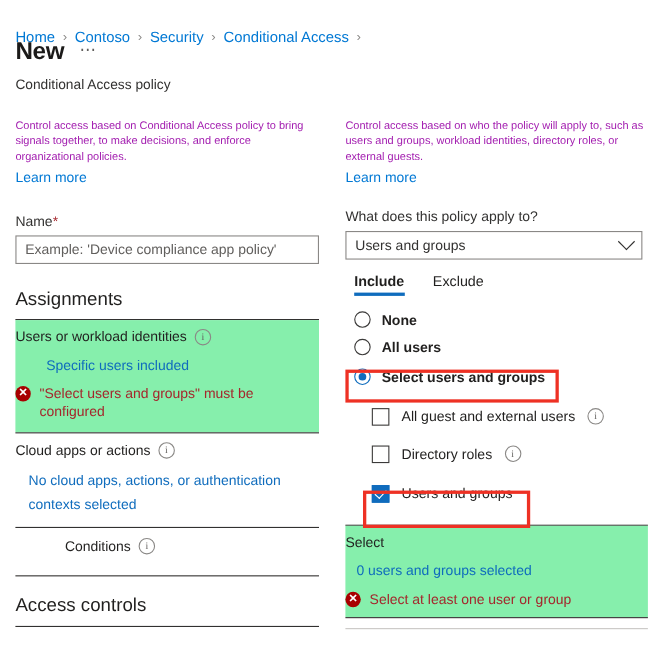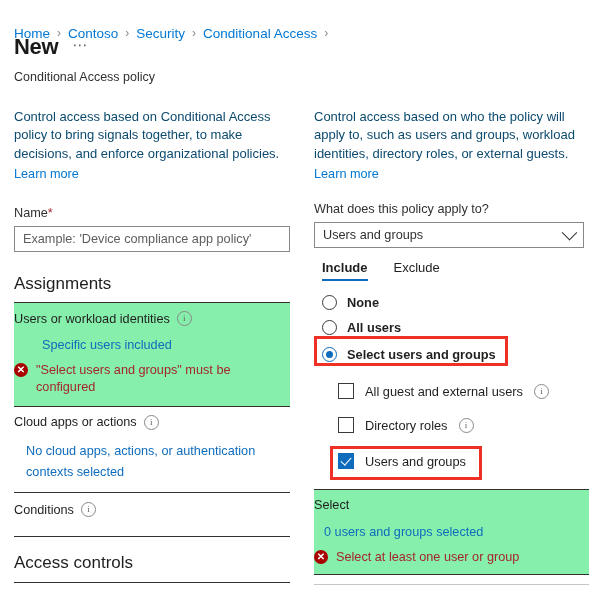--- a/index.html
+++ b/index.html
@@ -69,23 +69,23 @@
     left: 14px; top: 108px;
     width: 276px;
   }
   .col-right {
     position: absolute;
     left: 314px; top: 108px;
     width: 275px;
   }
 
   .intro {
-    font-size: 13px;
+    font-size: 10px;
     line-height: 1.42;
-    color: #0c4a6e;
+    color: #a21caf;
     margin: 0;
   }
   .link {
     color: #0078d4;
     font-size: 12.7px;
     cursor: pointer;
     display: inline-block;
   }
 
   .field-label {
@@ -379,21 +379,21 @@
         <span class="info-icon">i</span>
       </div>
       <div style="height:9px;"></div>
       <div style="padding-left:12px; line-height:1.35;">
         <span class="sub-link">No cloud apps, actions, or authentication contexts selected</span>
       </div>
     </div>
     <hr class="rule">
 
     
-    <div style="padding:9px 0 10px 0;">
+    <div style="padding:9px 0 10px 0;margin-left:45px;">
       <div class="row-label">
         <span>Conditions</span>
         <span class="info-icon">i</span>
       </div>
       <div style="height:9px;"></div>
     </div>
     <hr class="rule">
 
     <div style="height:16px;"></div>
     <div class="section-head">Access controls</div>

